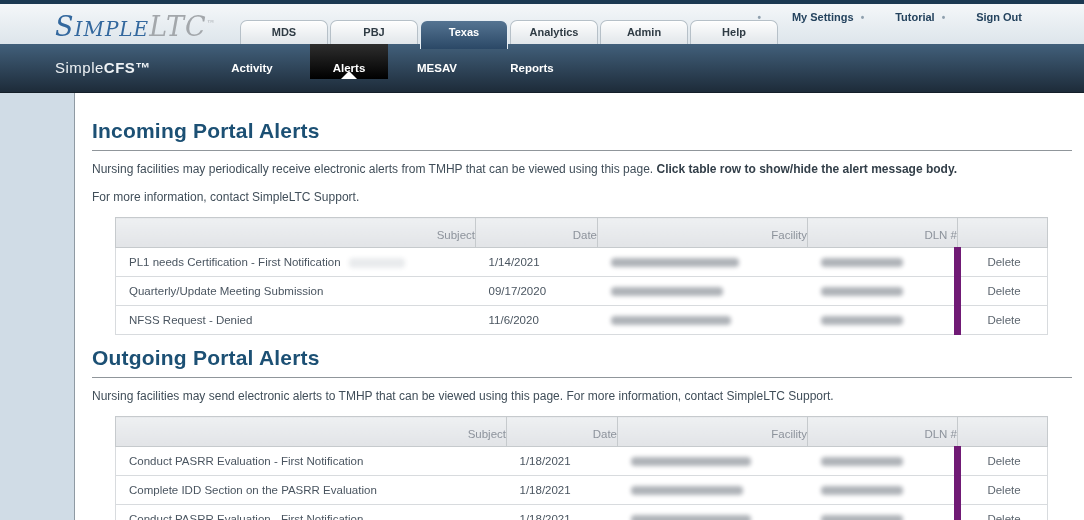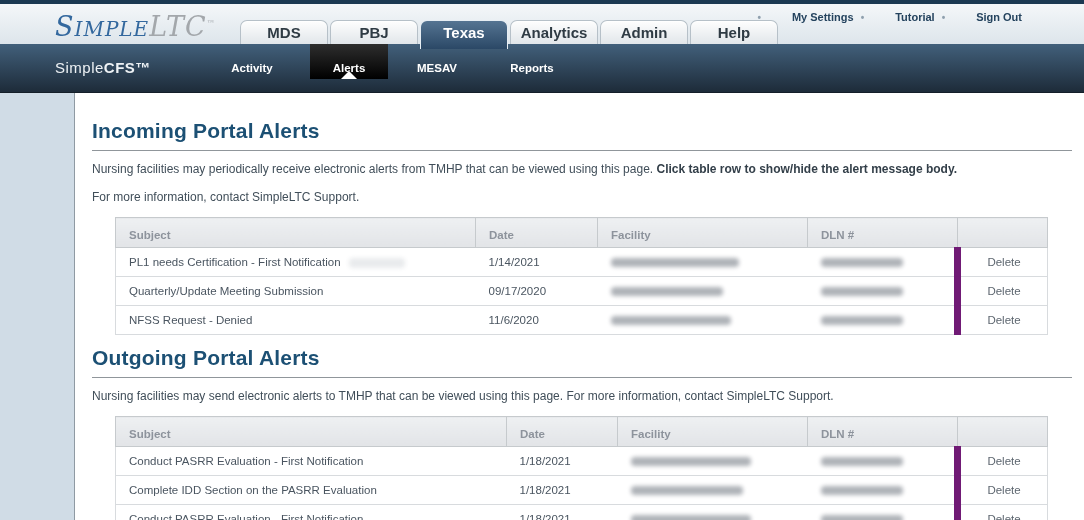--- a/index.html
+++ b/index.html
@@ -36,21 +36,21 @@
   .user-links a { color: #24435e; text-decoration: none; cursor: pointer; padding-left: 24px; }
 
   
   .tabs { position: absolute; left: 240px; bottom: 0; height: 24px; }
   .tab {
     position: absolute; top: 0; width: 88px; height: 24px;
     border: 1px solid #b6c0c8; border-bottom: none;
     border-radius: 7px 7px 0 0;
     background: linear-gradient(#fefefe, #e1e6ea);
     box-shadow: inset 0 1px 0 #ffffff;
-    font-size: 15px; font-weight: bold; color: #2f3b44;
+    font-size: 11px; font-weight: bold; color: #2f3b44;
     text-align: center; line-height: 23px; cursor: pointer;
   }
   .tab.active {
     height: 29px; top: 0; z-index: 5;
     border: 1px solid #e6edf3; border-bottom: none;
     background: linear-gradient(#557492, #2b4866);
     color: #ffffff; box-shadow: none;
   }
 
   
@@ -99,23 +99,23 @@
   .desc b { font-weight: bold; color: #333f49; }
   .desc + .desc { margin-top: 14px; }
 
   
   table.alerts {
     margin: 13px 0 0 40px; width: 932px;
     border-collapse: collapse; table-layout: fixed;
     font-size: 11.5px;
   }
   table.alerts thead th {
-    height: 30px; text-align: left; padding: 4px 0 0 13px;
+    height: 30px; text-align: right; padding: 4px 0 0 13px;
     background: linear-gradient(#eef0f2, #e2e4e7);
-    color: #8d939c; font-weight: bold;
+    color: #8d939c; font-weight: normal;
     border: 1px solid #c6cacd;
   }
   table.alerts tbody td {
     height: 29px; padding: 0 0 0 13px; color: #4a5560; background: #ffffff;
     border-bottom: 1px solid #d8dbde;
   }
   table.alerts tbody tr { cursor: pointer; }
   table.alerts tbody td:first-child { border-left: 1px solid #d8dbde; }
   table.alerts tbody td:last-child { border-right: 1px solid #d8dbde; border-left: 7px solid #701a75; text-align: center; padding: 0; }
   .delete-link { color: #5d666f; cursor: pointer; }

